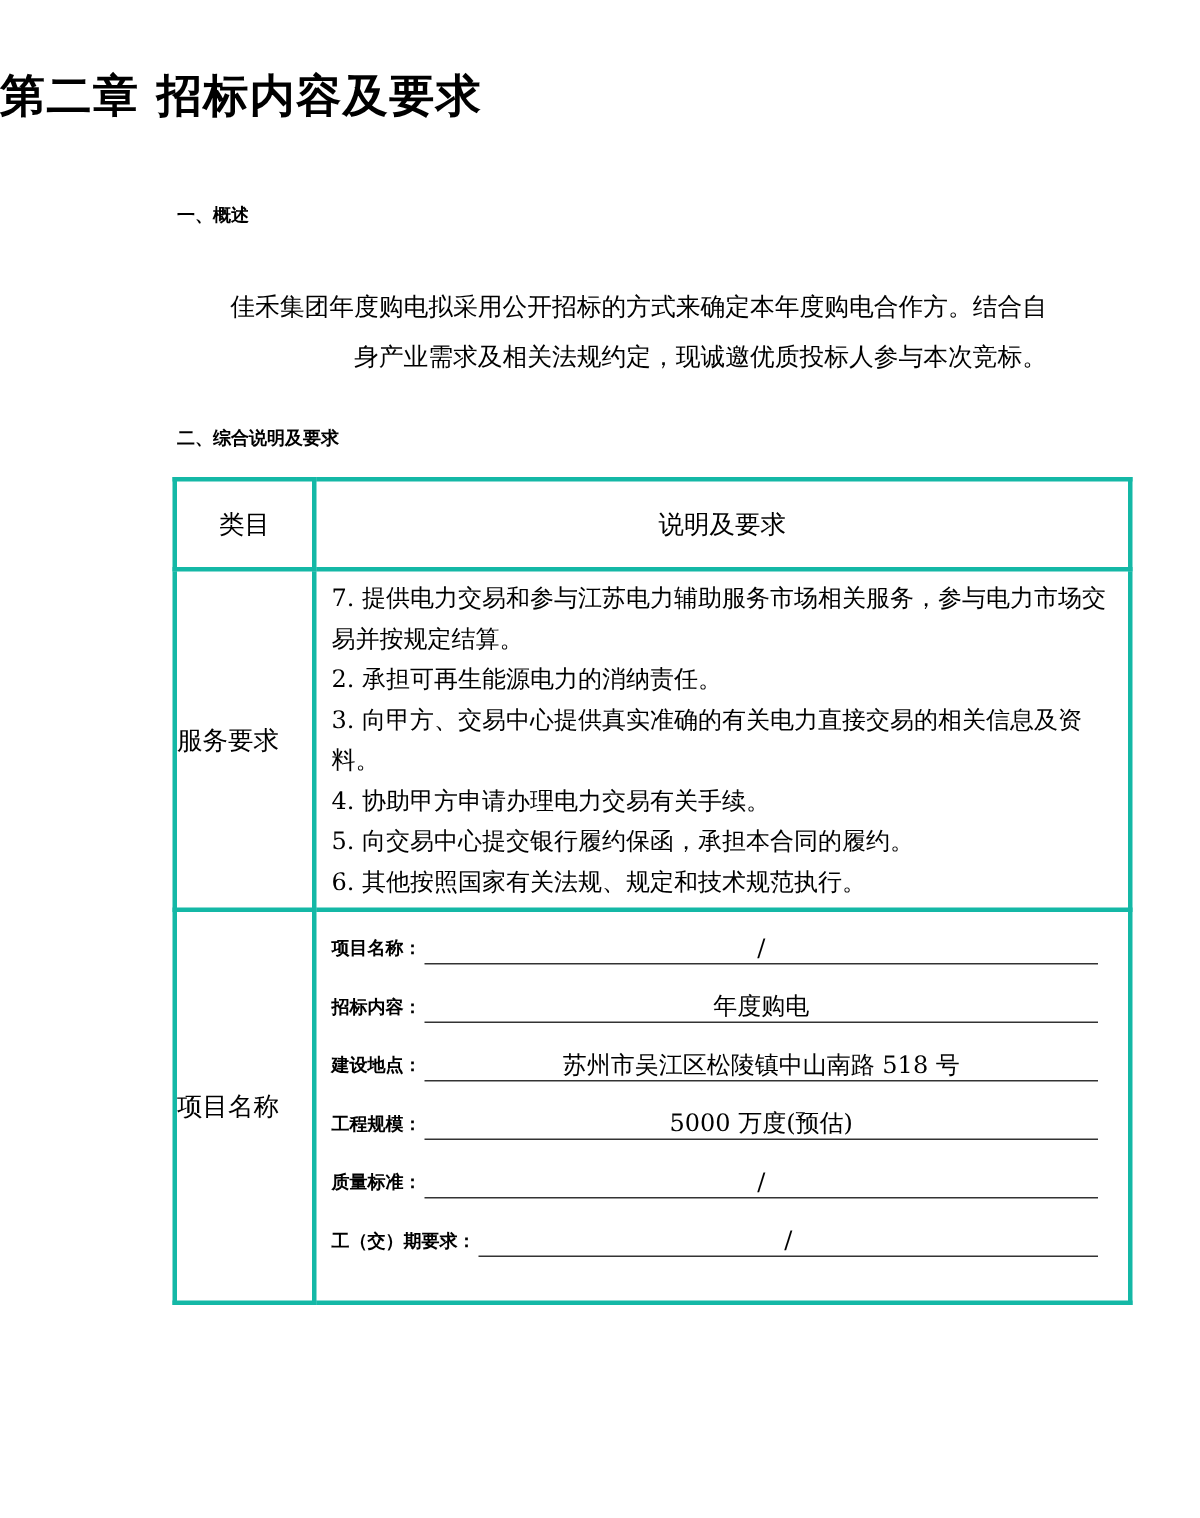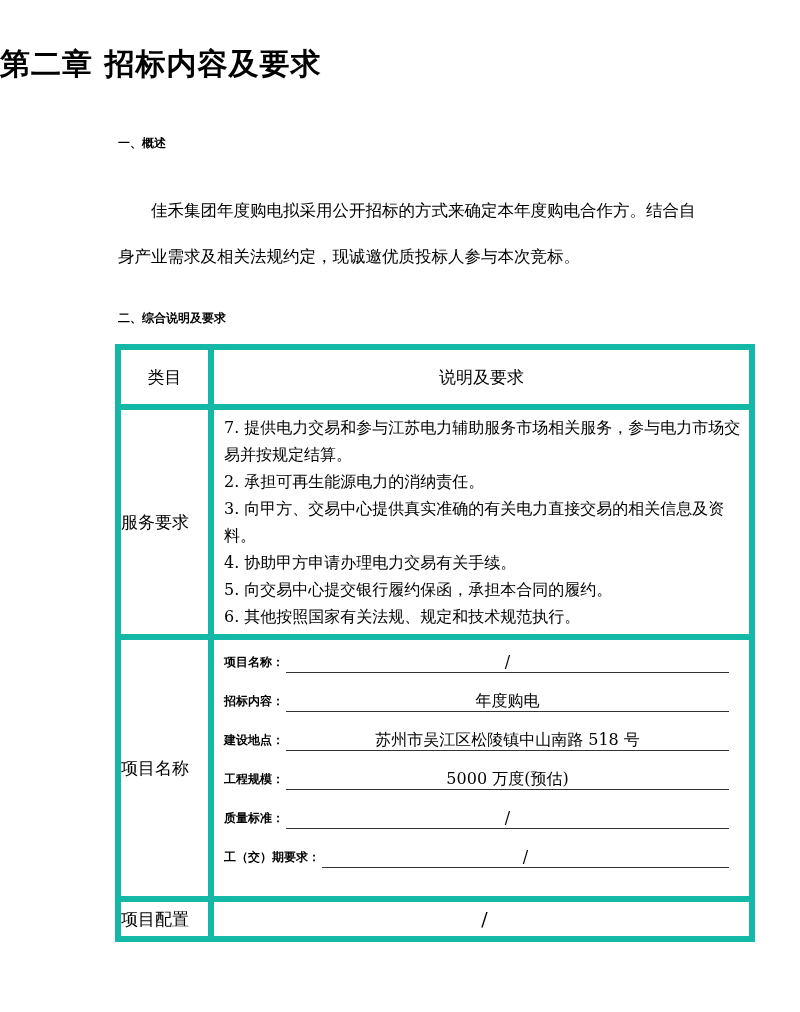--- a/index.html
+++ b/index.html
@@ -23,33 +23,34 @@
     margin: 0 0 0 118px;
     font-size: 12px;
     font-weight: bold;
   }
   .sec-heading.first { margin-top: 50px; }
 
   .paragraph {
     margin: 36px 12px 0 118px;
     width: 580px;
     font-size: 16.5px;
-    line-height: 46px;
+    line-height: 33px;
     text-indent: 2em;
+    text-align: right;
   }
 
   .sec-heading.second { margin-top: 30px; }
 
   table.spec-table {
     margin: 17px 0 0 115px;
     border-collapse: collapse;
     width: 640px;
     table-layout: fixed;
   }
-  .spec-table td { border: 6px solid #14b8a6; }
+  .spec-table td { border: 3px solid #14b8a6; }
 
   .cat-cell {
     width: 93px;
     text-align: left;
     vertical-align: middle;
     font-size: 17px;
     padding: 0;
   }
   .cat-label { display: inline-block; }
   .cat-label.cat-wrap { width: 72px; line-height: 40px; }
@@ -145,22 +146,16 @@
             <div class="field-line">
               <span class="field-label">质量标准：</span>
               <span class="field-value">/</span>
             </div>
             <div class="field-line">
               <span class="field-label">工（交）期要求：</span>
               <span class="field-value">/</span>
             </div>
           </td>
         </tr>
-        <tr class="r-center">
-          <td class="cat-cell"><span class="cat-label">项目配置</span></td>
-          <td class="content-cell">
-            <div class="center-value">/</div>
-          </td>
-        </tr>
       </tbody>
   </table>
 
 </div>
 
 </body></html>

